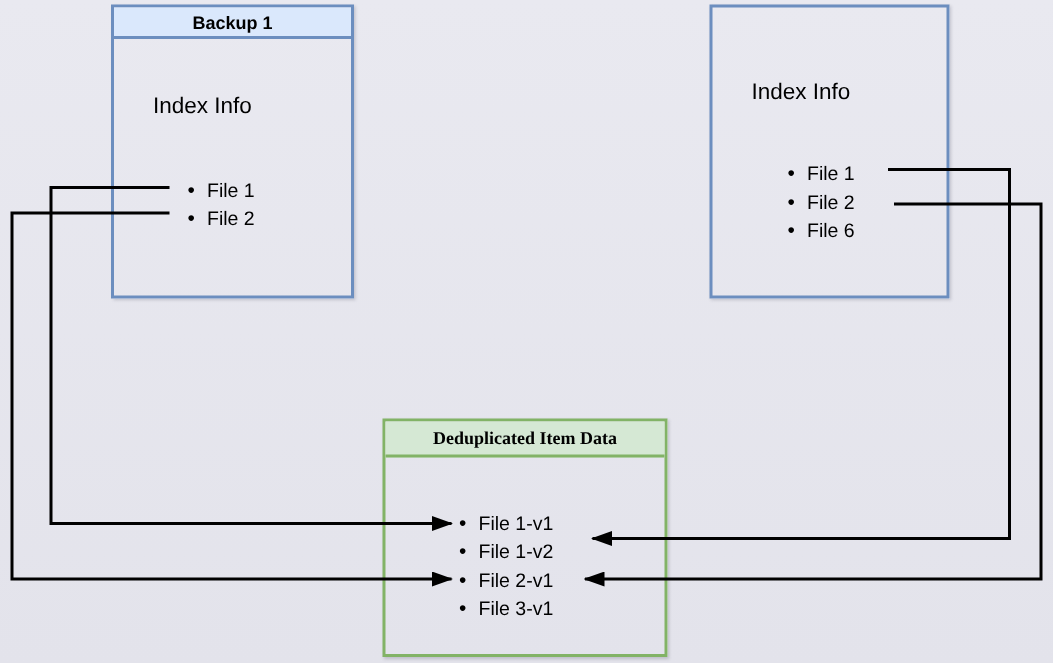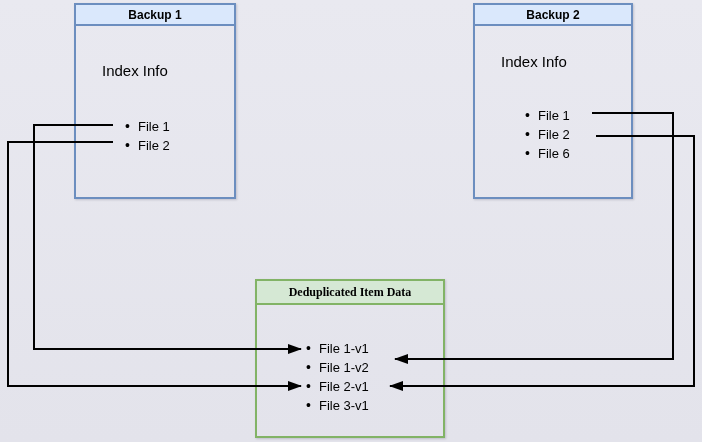--- a/index.html
+++ b/index.html
@@ -97,23 +97,20 @@
       <span>Backup 1</span>
     </div>
     <div class="subtitle">Index Info</div>
     <ul class="file-list">
         <li>File 1</li>
         <li>File 2</li>
       </ul>
   </div>
 
   <div class="node blue-node backup2">
-    <div class="node-header">
-      <span>Backup 2</span>
-    </div>
     <div class="subtitle">Index Info</div>
     <ul class="file-list">
         <li>File 1</li>
         <li>File 2</li>
         <li>File 6</li>
       </ul>
   </div>
 
   <div class="node green-node dedup">
     <div class="node-header">

